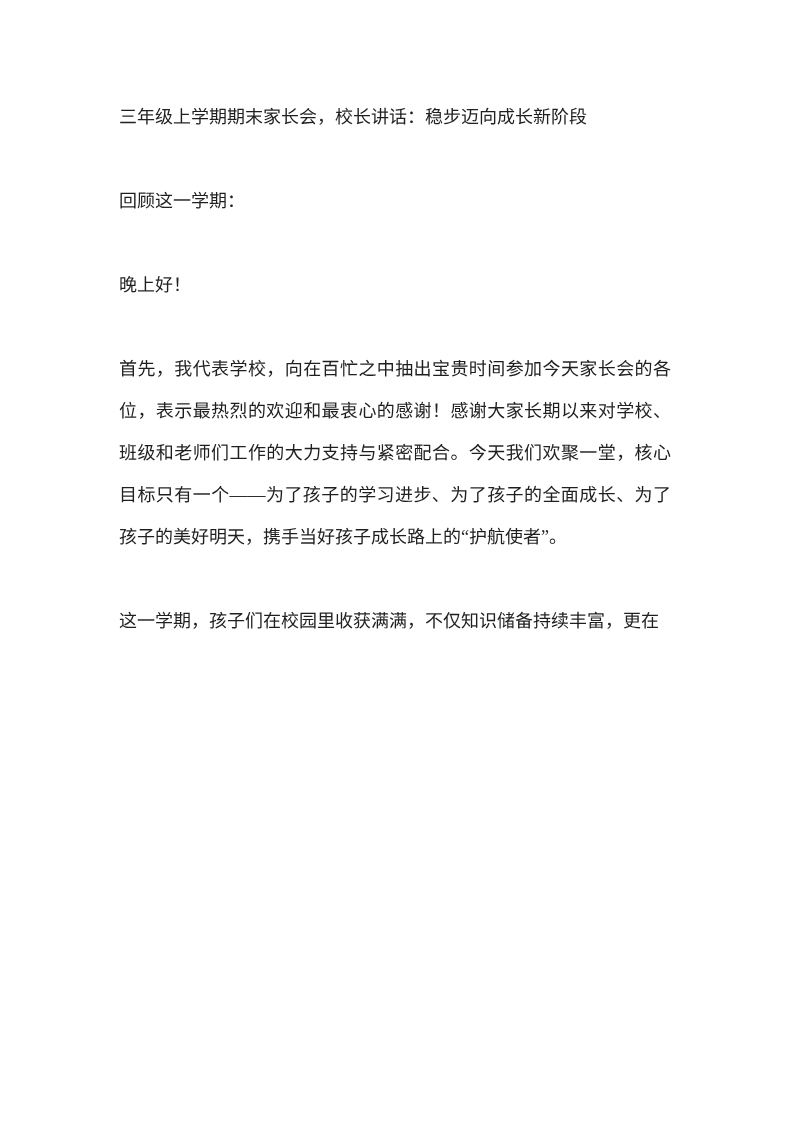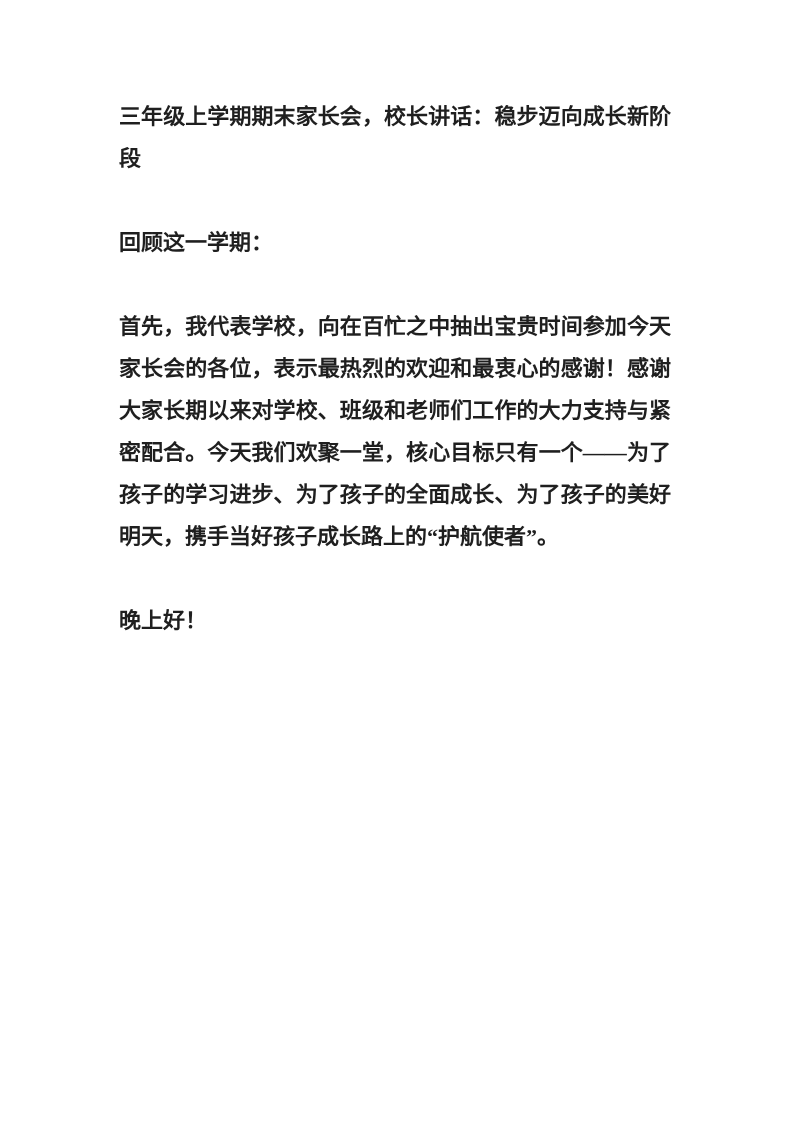--- a/index.html
+++ b/index.html
@@ -21,22 +21,22 @@
     font-family: "Liberation Serif", "DejaVu Serif", serif;
     font-size: 18px;
     line-height: 42px;
     color: #1f1f1f;
   }
   .doc-page h1,
   .doc-page h2,
   .doc-page p {
     margin: 0 4px 42px 0;
     padding: 0;
-    font-size: 22px;
-    font-weight: bold;
+    font-size: 18px;
+    font-weight: normal;
     text-align: justify;
     text-justify: inter-character;
   }
   .doc-title {
     font-weight: bold;
     text-align: left;
   }
   .section-heading {
     margin-bottom: 0;
     text-indent: 12px;
@@ -47,19 +47,20 @@
   }
 </style>
 </head>
 <body>
 
 <div class="doc-page">
   <h1 class="doc-title">三年级上学期期末家长会，校长讲话：稳步迈向成长新阶段</h1>
 
   <p>回顾这一学期：</p>
 
+  <p>晚上好！</p>
+
   <p>首先，我代表学校，向在百忙之中抽出宝贵时间参加今天家长会的各位，表示最热烈的欢迎和最衷心的感谢！感谢大家长期以来对学校、班级和老师们工作的大力支持与紧密配合。今天我们欢聚一堂，核心目标只有一个——为了孩子的学习进步、为了孩子的全面成长、为了孩子的美好明天，携手当好孩子成长路上的“护航使者”。</p>
-
-  <p>晚上好！</p>
 
 
 
+  <p class="last-para">这一学期，孩子们在校园里收获满满，不仅知识储备持续丰富，更在</p>
 </div>
 
 </body></html>

